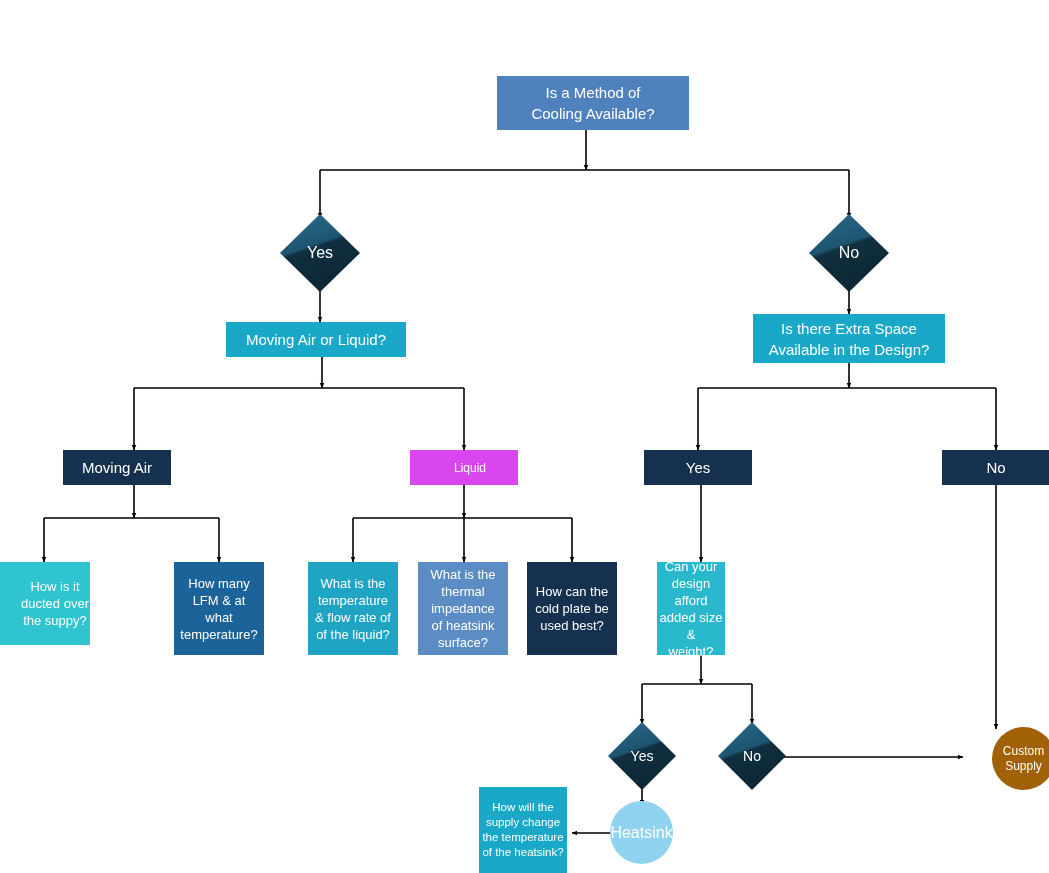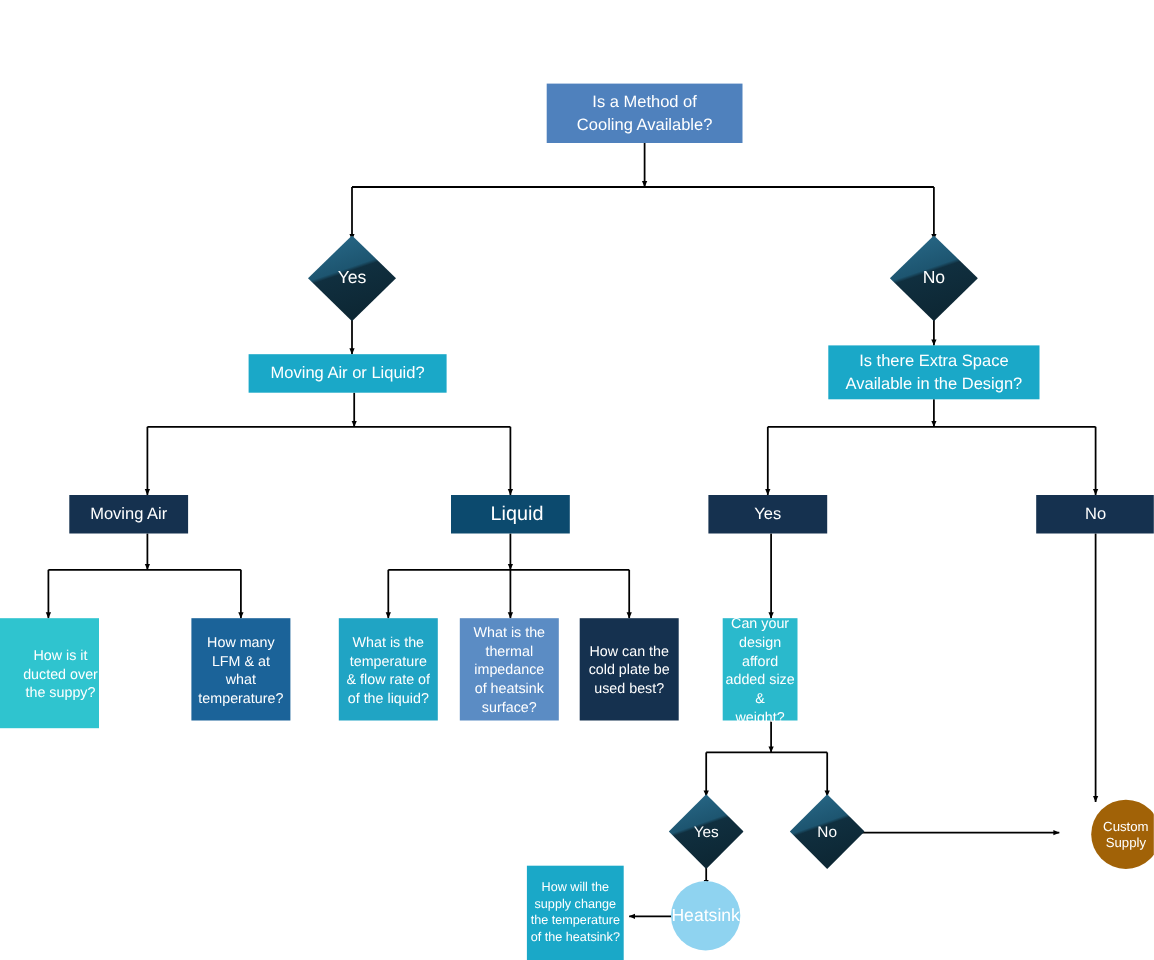--- a/index.html
+++ b/index.html
@@ -139,21 +139,21 @@
       <path d="M752,684 L752,724" marker-end="url(#ah)"></path>
 
       <path d="M642,789 L642,805" marker-end="url(#ah)"></path>
 
       <path d="M780,757 L963,757" marker-end="url(#ah)"></path>
 
       <path d="M612,833 L572,833" marker-end="url(#ah)"></path>
     </g>
   </svg>
 
-  <div class="node" style="left:497px; top:76px; width:178px; height:54px; background:#4f81bd; font-size:15px; line-height:21px;">
+  <div class="node" style="left:497px; top:76px; width:192px; height:54px; background:#4f81bd; font-size:15px; line-height:21px;">
     <span class="lbl">Is a Method of
 Cooling Available?</span>
   </div>
 
   <div class="diamond" style="left:280px; top:214px; width:80px; height:78px;">
     <svg class="dshape" viewBox="0 0 80 78" xmlns="http://www.w3.org/2000/svg">
       <defs>
         <linearGradient id="dg1" x1="0" y1="0" x2="0.35" y2="1">
           <stop offset="0%" stop-color="#2a6c8c"></stop>
           <stop offset="48%" stop-color="#1d5570"></stop>
@@ -179,33 +179,33 @@
 
   <div class="node" style="left:753px; top:314px; width:192px; height:49px; background:#1aa8c8; font-size:15px; line-height:21px;justify-content:center;">
     <span class="lbl">Is there Extra Space
 Available in the Design?</span>
   </div>
 
   <div class="node" style="left:63px; top:450px; width:108px; height:35px; background:#15314f; font-size:15px;">
     <span class="lbl">Moving Air</span>
   </div>
 
-  <div class="node" style="left:410px; top:450px; width:108px; height:35px; background:#0c4a6e; font-size:18px;padding-left:12px;">
+  <div class="node" style="left:410px; top:450px; width:108px; height:35px; background:#d946ef; font-size:12px;padding-left:12px;">
     <span class="lbl">Liquid</span>
   </div>
 
   <div class="node" style="left:644px; top:450px; width:108px; height:35px; background:#15314f; font-size:15px;">
     <span class="lbl">Yes</span>
   </div>
 
   <div class="node" style="left:942px; top:450px; width:108px; height:35px; background:#15314f; font-size:15px;">
     <span class="lbl">No</span>
   </div>
 
-  <div class="node" style="left:0px; top:562px; width:90px; height:100px; background:#2fc4cf; font-size:13px; line-height:17px;padding-left:20px;">
+  <div class="node" style="left:0px; top:562px; width:90px; height:83px; background:#2fc4cf; font-size:13px; line-height:17px;padding-left:20px;">
     <span class="lbl">How is it
 ducted over
 the suppy?</span>
   </div>
 
   <div class="node" style="left:174px; top:562px; width:90px; height:93px; background:#1b6399; font-size:13px; line-height:17px;align-items:center;">
     <span class="lbl">How many
 LFM &amp; at
 what
 temperature?</span>

